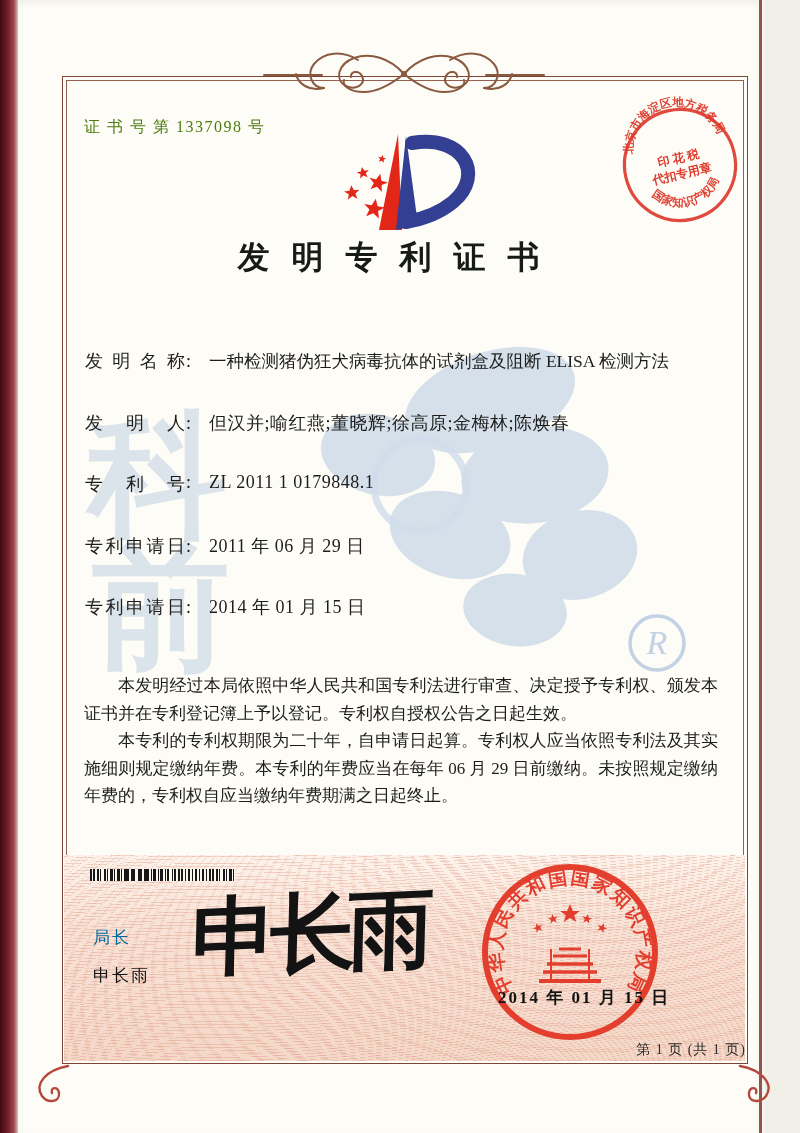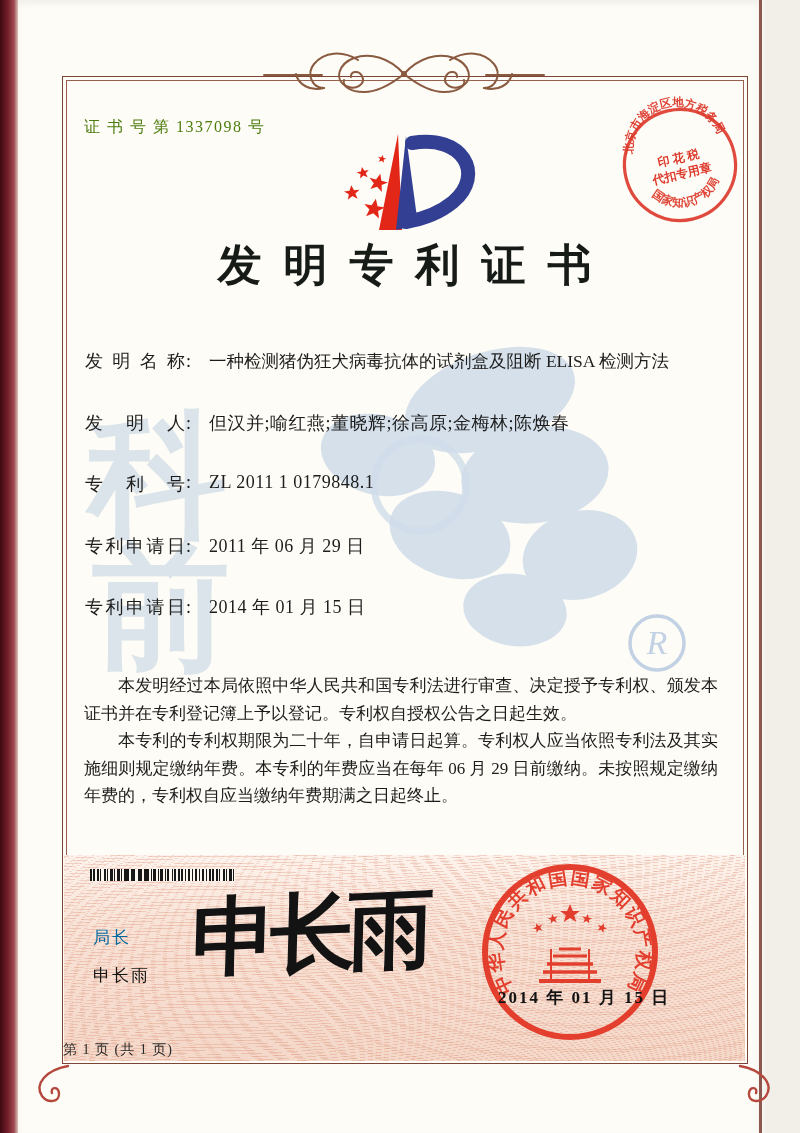--- a/index.html
+++ b/index.html
@@ -9,21 +9,21 @@
   .spine{position:absolute;left:0;top:0;width:18px;height:1133px;
          background:linear-gradient(90deg,#3f0a12,#76202c 45%,#a04b52 78%,#d9c3ba);}
   .page{position:absolute;left:18px;top:0;width:741px;height:1133px;
         background:#fdfcf6;border-right:3px solid #8e574d;box-shadow:inset 0 4px 6px rgba(0,0,0,.05);}
   .page-edge{position:absolute;left:765px;top:0;width:35px;height:1133px;background:#f1efe8;}
   
   .frame{position:absolute;left:62px;top:76px;width:684px;height:986px;
          border:1.5px solid #7c4636;outline:1px solid #96604c;outline-offset:-5px;}
   .txt{position:absolute;color:#222;}
   .certno{left:84px;top:117px;font-size:16px;letter-spacing:1.5px;color:#4d7c0f;}
-  .title{left:63px;top:236px;width:683px;text-align:center;font-size:44px;font-weight:700;
+  .title{left:47px;top:236px;width:683px;text-align:center;font-size:32px;font-weight:700;
          letter-spacing:22px;text-indent:22px;color:#161b18;}
   .fields{left:85px;top:349px;width:630px;font-size:18px;color:#1d1d1d;}
   .frow{margin-bottom:37.5px;white-space:nowrap;}
   .flabel{display:inline-block;width:100px;text-align:justify;text-align-last:justify;vertical-align:top;}
   .fcolon{display:inline-block;margin:0 10px 0 1px;}
   .fvalue{letter-spacing:.5px;margin-left:8px;}
   .bodytxt{left:84px;top:672px;width:634px;font-size:17px;line-height:27.5px;color:#1c1c1c;text-align:justify;}
   .bodytxt p{margin:0;text-indent:2em;}
   
   .band{left:63.5px;top:855px;width:681px;height:206px;position:absolute;
@@ -37,21 +37,21 @@
       repeating-linear-gradient(90deg,#171717 0 2px,transparent 2px 7px);
     background-color:#fcf6f1;}
   .director-title{left:93px;top:926px;font-size:17px;color:#0369a1;
       font-family:"Liberation Sans",sans-serif;letter-spacing:2px;}
   .director-name{left:93px;top:964px;font-size:17px;color:#141414;
       font-family:"Liberation Sans",sans-serif;letter-spacing:2px;}
   .sigscript{left:192px;top:891px;font-size:86px;color:#131313;font-weight:600;
       letter-spacing:-8px;transform:rotate(-2.5deg) skewX(-4deg);line-height:1;}
   .sealdate{left:498px;top:986px;font-size:17px;font-weight:600;color:#131313;
       letter-spacing:2px;z-index:6;}
-  .footer{left:63px;top:1041px;width:683px;text-align:left;font-size:14px;color:#2a2a2a;letter-spacing:1px;}
+  .footer{left:63px;top:1041px;width:683px;text-align:right;font-size:14px;color:#2a2a2a;letter-spacing:1px;}
   svg{position:absolute;overflow:visible;}
   .wm{position:absolute;color:#cbd8e7;pointer-events:none;}
   .wmchar{font-weight:700;color:rgba(186,203,222,.50);line-height:1;}
   .layer-wm{z-index:1;} .layer-ui{z-index:2;position:absolute;inset:0;}
 </style>
 </head>
 <body>
 
 <div class="stage">
 

